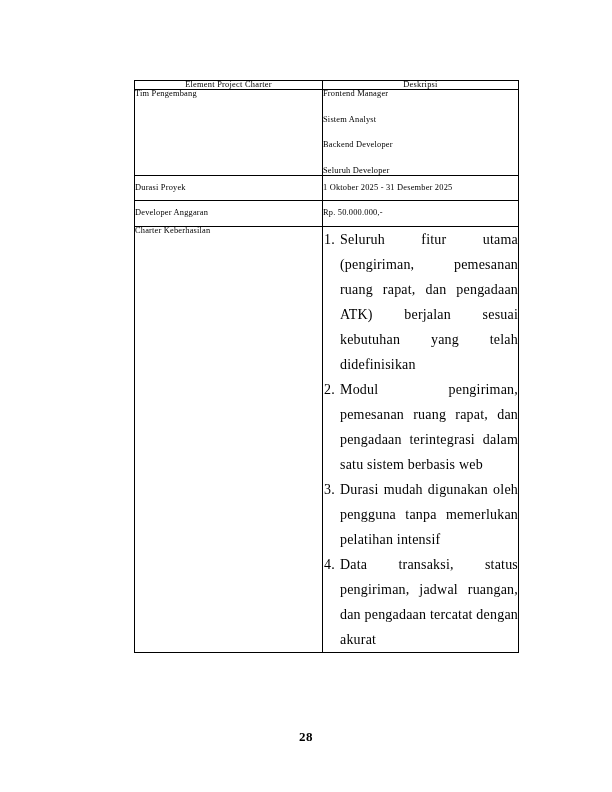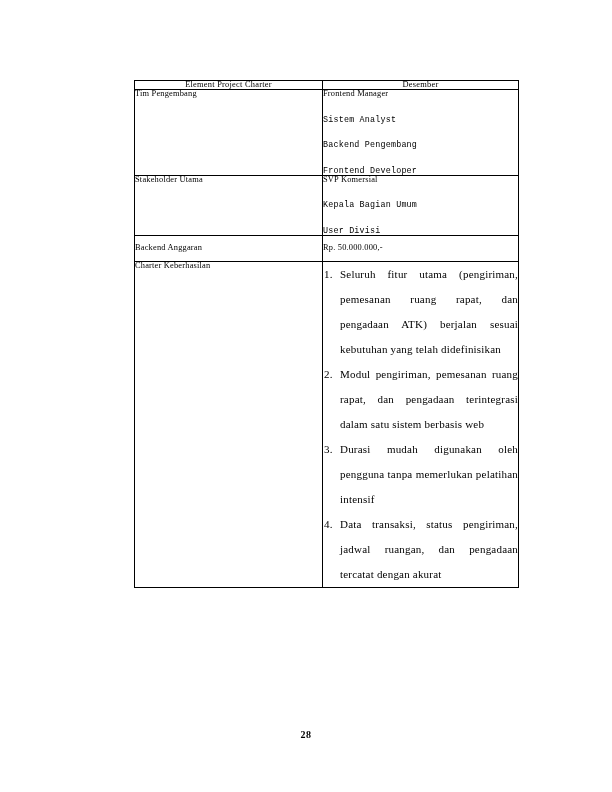--- a/index.html
+++ b/index.html
@@ -65,21 +65,20 @@
   .desc-cell {
     padding: 8px 6px 8px 6px;
     letter-spacing: 0.2px;
   }
   .desc-cell .line {
     margin: 0 0 0 0;
     padding: 0;
   }
   .desc-cell .line + .line {
     margin-top: 17px;
-    font-family: Liberation Mono, monospace;
   }
 
   
   .compact .label-cell,
   .compact .desc-cell {
     padding-top: 8px;
     padding-bottom: 8px;
   }
 
   
@@ -93,21 +92,21 @@
     counter-reset: crit;
   }
   ol.criteria > li {
     counter-increment: crit;
     position: relative;
     padding-left: 17px;
     margin: 0 0 0 0;
     text-align: justify;
     text-justify: inter-word;
     line-height: 25px;
-    font-size: 11px;
+    font-size: 14px;
     letter-spacing: 0.2px;
   }
   ol.criteria > li + li {
     margin-top: 0px;
   }
   ol.criteria > li::before {
     content: counter(crit) ".";
     position: absolute;
     left: 1px;
     top: 0;
@@ -120,66 +119,64 @@
     display: block;
   }
 
   
   .page-number {
     position: absolute;
     left: 0;
     top: 729px;
     width: 612px;
     text-align: center;
-    font-size: 10px;
+    font-size: 13px;
     font-weight: bold;
     letter-spacing: 0.5px;
   }
 </style>
 </head>
 <body>
 
 <div class="page">
 
   <div class="charter-table-wrap">
     <table class="charter-table">
       <colgroup>
         <col class="c1">
         <col class="c2">
       </colgroup>
       <thead>
         <tr>
           <th class="hdr-cell">Element Project Charter</th>
-          <th class="hdr-cell">Desember</th>
+          <th class="hdr-cell">Deskripsi</th>
         </tr>
       </thead>
       <tbody>
 
         <tr>
           <td class="label-cell">Tim Pengembang</td>
           <td class="desc-cell">
             <div class="line">Frontend Manager</div>
             <div class="line">Sistem Analyst</div>
-            <div class="line">Backend Pengembang</div>
-            <div class="line">Frontend Developer</div>
-          </td>
-        </tr>
-
-        <tr>
-          <td class="label-cell">Stakeholder Utama</td>
+            <div class="line">Backend Developer</div>
+            <div class="line">Seluruh Developer</div>
+          </td>
+        </tr>
+
+
+        <tr class="compact">
+          <td class="label-cell">Durasi Proyek</td>
           <td class="desc-cell">
-            <div class="line">SVP Komersial</div>
-            <div class="line">Kepala Bagian Umum</div>
-            <div class="line">User Divisi</div>
-          </td>
-        </tr>
-
+            <div class="line">1 Oktober 2025 - 31 Desember 2025</div>
+          </td>
+        </tr>
 
         <tr class="compact">
-          <td class="label-cell">Backend Anggaran</td>
+          <td class="label-cell">Developer Anggaran</td>
           <td class="desc-cell">
             <div class="line">Rp. 50.000.000,-</div>
           </td>
         </tr>
 
         <tr>
           <td class="label-cell">Charter Keberhasilan</td>
           <td class="criteria-cell">
             <ol class="criteria">
               <li>

